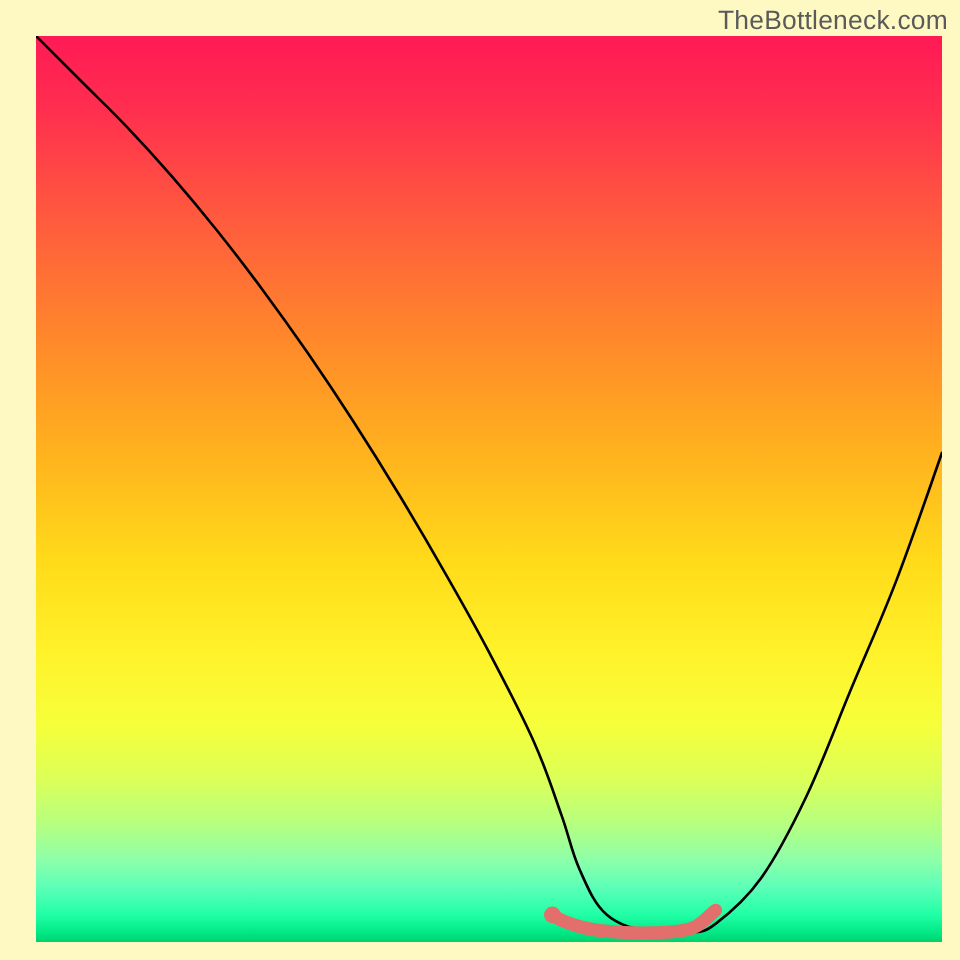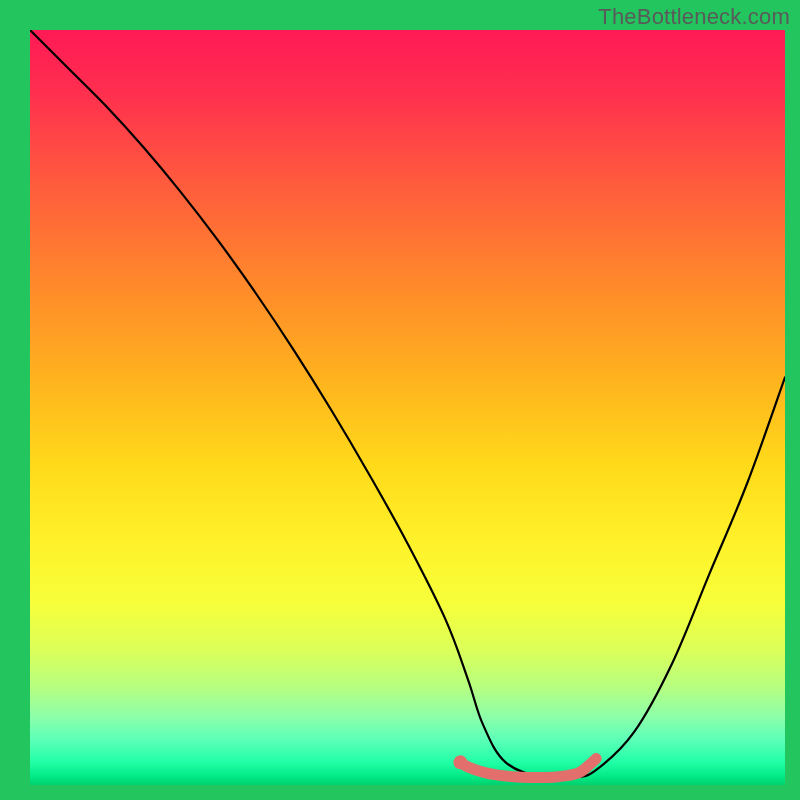--- a/index.html
+++ b/index.html
@@ -8,21 +8,21 @@
     width: 800px;
     height: 800px;
     background: #000;
     overflow: hidden;
     font-family: Arial, Helvetica, sans-serif;
   }
   .chart-outer {
     position: relative;
     width: 800px;
     height: 800px;
-    background: #22c55e;
+    background: #fef9c3;
   }
   .watermark {
     position: absolute;
     top: 4px;
     right: 10px;
     color: #5a5a5a;
     font-size: 22px;
     font-weight: 500;
     letter-spacing: 0.2px;
     z-index: 10;

